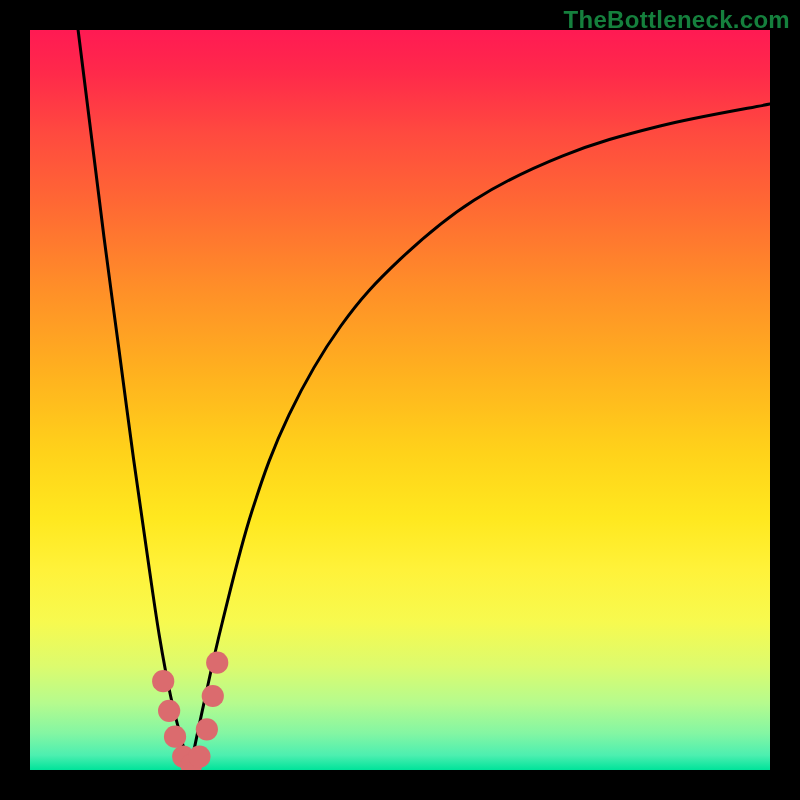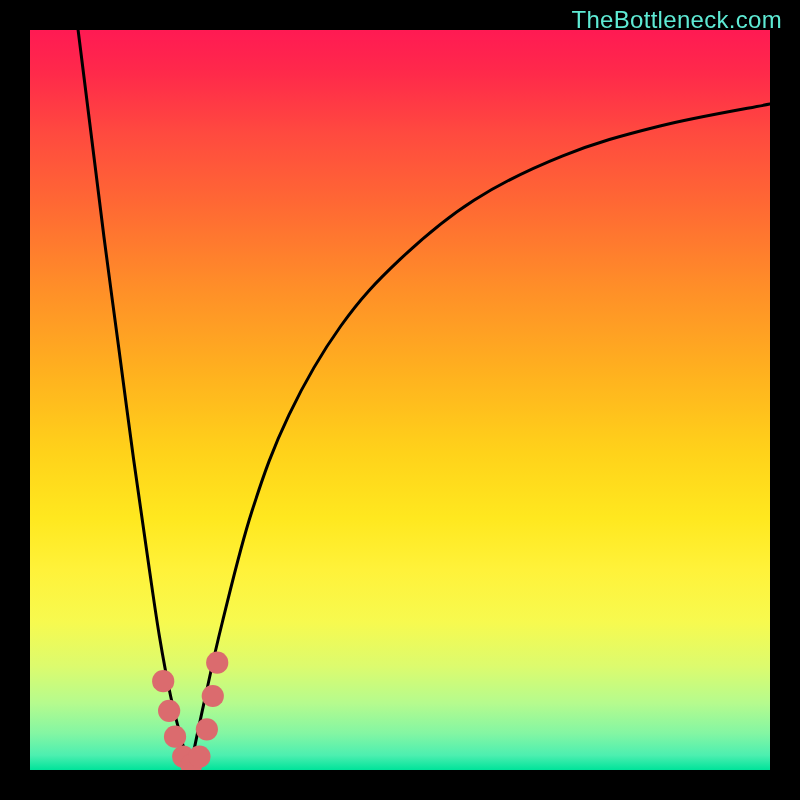--- a/index.html
+++ b/index.html
@@ -43,24 +43,24 @@
       #b5fb8e 91%,
       #84f6a3 95%,
       #4defb0 98%,
       #00e39a 100%
     );
   }
   
   .watermark {
     position: absolute;
     top: 6px;
-    right: 18px;
-    color: #5eead4;
+    right: 10px;
+    color: #15803d;
     font-size: 24px;
-    font-weight: 400;
+    font-weight: 700;
     letter-spacing: 0.3px;
     user-select: none;
   }
   
   svg.curves {
     position: absolute;
     inset: 0;
   }
   .curve {
     fill: none;

